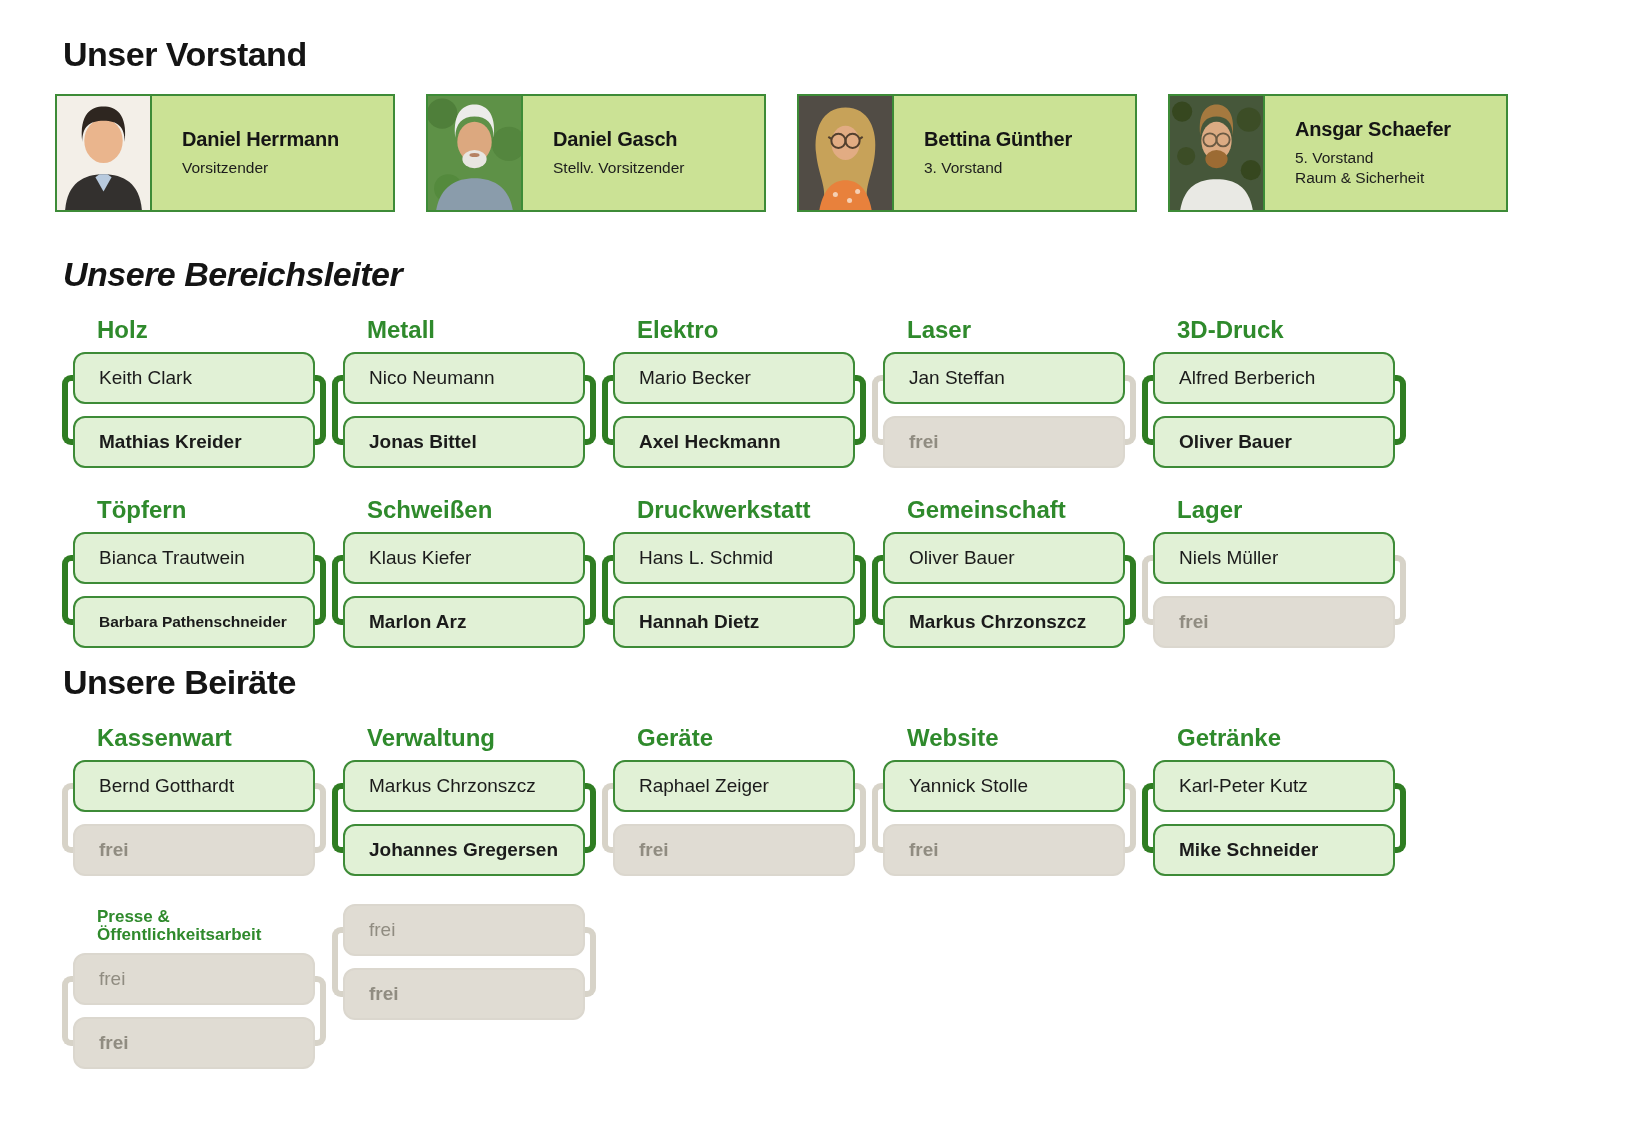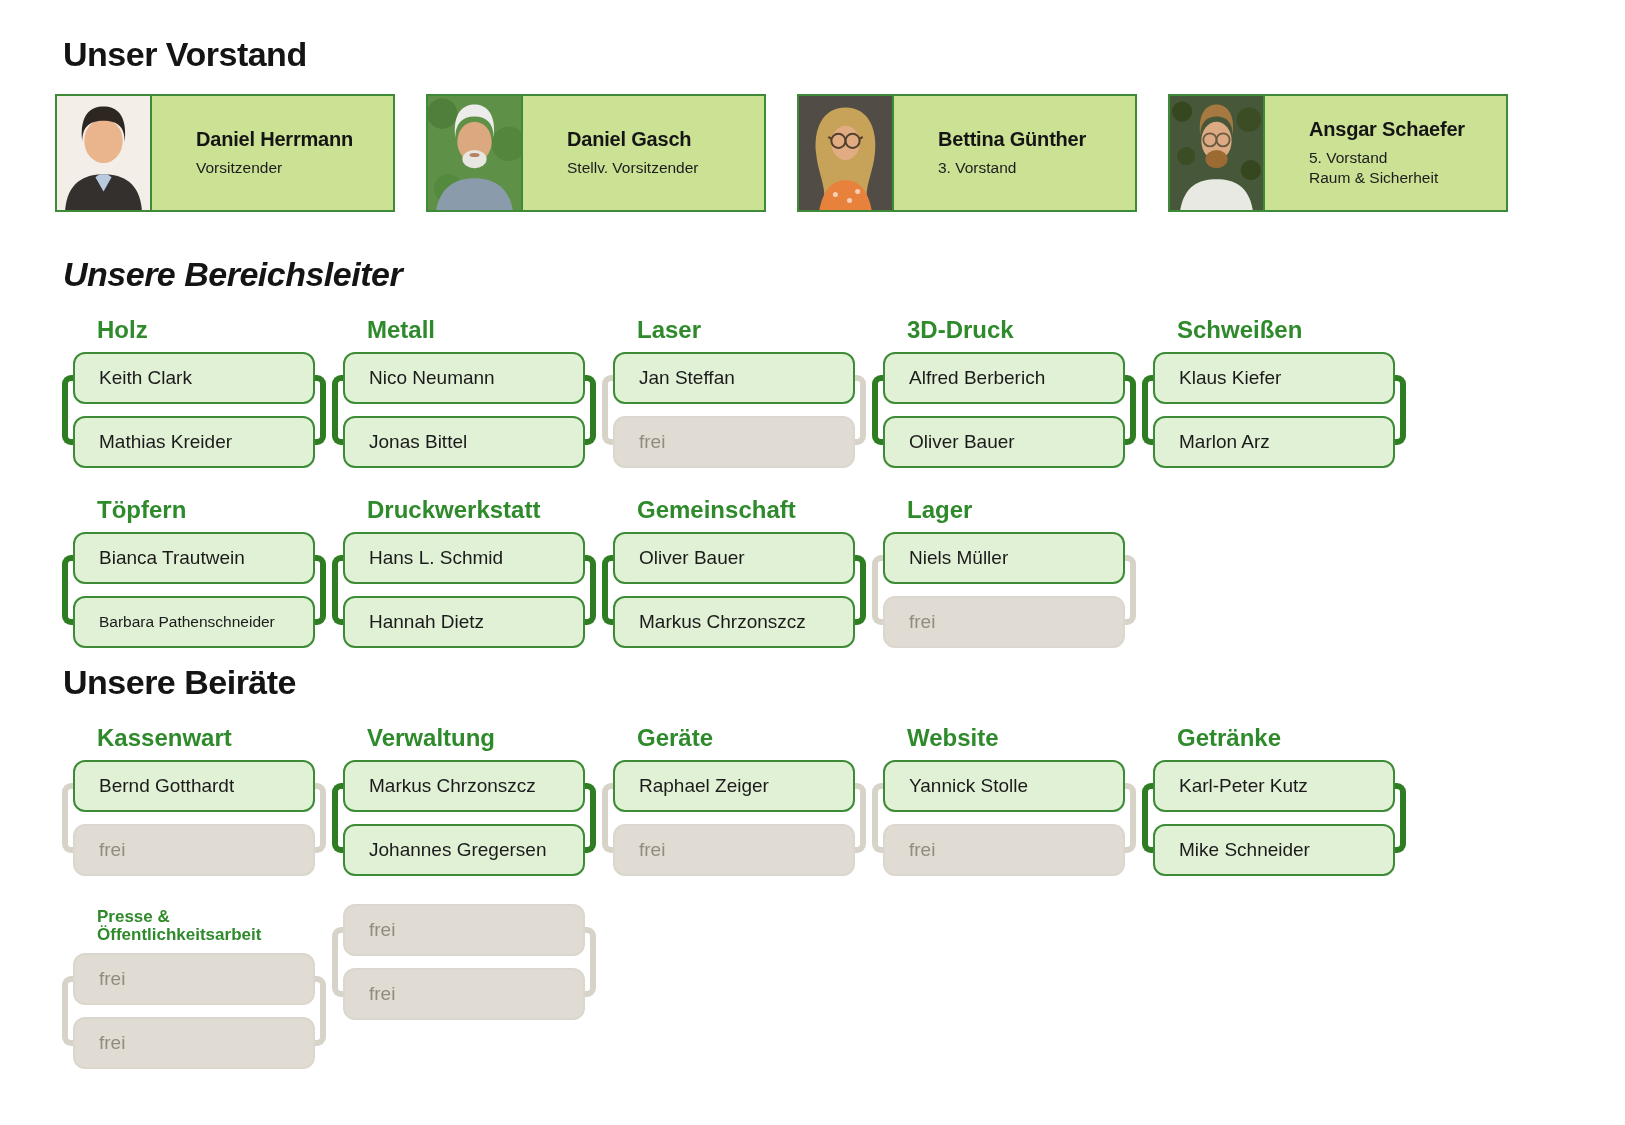--- a/index.html
+++ b/index.html
@@ -19,21 +19,20 @@
     color:#141414; margin:0 0 20px 63px;
   }
   h2.section-heading.bl{margin-top:42px; margin-bottom:22px;font-style:italic;}
   h2.section-heading.br{margin-top:14px; margin-bottom:22px;}
 
   
   .cards{display:flex; gap:31px; margin-left:55px; height:118px;}
   .card{
     display:flex; width:340px; height:118px; border:2px solid var(--border_green);
     background:var(--card_bg);
-    gap:14px;
   }
   .photo{width:95px; flex:0 0 95px; border-right:2px solid var(--border_green); overflow:hidden;}
   .photo svg{display:block; width:100%; height:100%;}
   .card-text{flex:1; display:flex; flex-direction:column; justify-content:center; padding-left:30px; padding-right:6px;}
   .card-name{font-size:20px; font-weight:bold; color:#151515; margin-bottom:7px; letter-spacing:-0.2px;}
   .card-role{font-size:15.5px; line-height:20px; color:#1c1c1c;}
 
   
   .groups{
     display:grid; grid-template-columns:repeat(5,242px); column-gap:49px; row-gap:26px;
@@ -44,21 +43,21 @@
     font-size:24px; line-height:28px; font-weight:bold; color:var(--title_green);
     margin:0 0 8px 24px; white-space:pre-line;
   }
   .group-title[data-small="yes"]{font-size:17px; line-height:18px; margin-bottom:9px; padding-top:4px;}
   .group-boxes{position:relative;}
   .member{
     position:relative; z-index:1; height:52px; border:2px solid var(--border_green);
     background:var(--fill_green); border-radius:12px;
     display:flex; align-items:center; padding-left:24px; padding-right:8px;
   }
-  .member + .member{margin-top:12px;}
+  .member + .member{margin-top:12px;font-weight:bold;}
   .member-label{font-size:19px; color:#1b1b1b; white-space:nowrap; overflow:hidden;}
   .member[data-size="small"] .member-label{font-size:15.5px;}
   .member[data-state="frei"]{background:var(--frei_bg); border-color:var(--frei_border);}
   .member[data-state="frei"] .member-label{color:var(--frei_text);}
   .bracket{
     position:absolute; top:23px; bottom:23px; width:18px; z-index:0; pointer-events:none;
     border:6px solid var(--bracket_green);
   }
   .bracket.left{left:-11px; border-right:none; border-radius:9px 0 0 9px;}
   .bracket.right{right:-11px; border-left:none; border-radius:0 9px 9px 0;}
@@ -182,20 +181,33 @@
         <span class="bracket right"></span>
         <div class="member" data-state="filled">
           <span class="member-label">Nico Neumann</span>
         </div>
         <div class="member" data-state="filled">
           <span class="member-label">Jonas Bittel</span>
         </div>
       </div>
     </div>
 
+    <div class="group">
+      <div class="group-title">Elektro</div>
+      <div class="group-boxes" data-complete="yes">
+        <span class="bracket left"></span>
+        <span class="bracket right"></span>
+        <div class="member" data-state="filled">
+          <span class="member-label">Mario Becker</span>
+        </div>
+        <div class="member" data-state="filled">
+          <span class="member-label">Axel Heckmann</span>
+        </div>
+      </div>
+    </div>
 
     <div class="group">
       <div class="group-title">Laser</div>
       <div class="group-boxes" data-complete="no">
         <span class="bracket left"></span>
         <span class="bracket right"></span>
         <div class="member" data-state="filled">
           <span class="member-label">Jan Steffan</span>
         </div>
         <div class="member" data-state="frei">
@@ -207,53 +219,53 @@
     <div class="group">
       <div class="group-title">3D-Druck</div>
       <div class="group-boxes" data-complete="yes">
         <span class="bracket left"></span>
         <span class="bracket right"></span>
         <div class="member" data-state="filled">
           <span class="member-label">Alfred Berberich</span>
         </div>
         <div class="member" data-state="filled">
           <span class="member-label">Oliver Bauer</span>
-        </div>
-      </div>
-    </div>
-
-    <div class="group">
-      <div class="group-title">Schweißen</div>
-      <div class="group-boxes" data-complete="yes">
-        <span class="bracket left"></span>
-        <span class="bracket right"></span>
-        <div class="member" data-state="filled">
-          <span class="member-label">Klaus Kiefer</span>
-        </div>
-        <div class="member" data-state="filled">
-          <span class="member-label">Marlon Arz</span>
         </div>
       </div>
     </div>
 
     <div class="group">
       <div class="group-title">Töpfern</div>
       <div class="group-boxes" data-complete="yes">
         <span class="bracket left"></span>
         <span class="bracket right"></span>
         <div class="member" data-state="filled">
           <span class="member-label">Bianca Trautwein</span>
         </div>
         <div class="member" data-state="filled" data-size="small">
           <span class="member-label">Barbara Pathenschneider</span>
         </div>
       </div>
     </div>
 
     <div class="group">
+      <div class="group-title">Schweißen</div>
+      <div class="group-boxes" data-complete="yes">
+        <span class="bracket left"></span>
+        <span class="bracket right"></span>
+        <div class="member" data-state="filled">
+          <span class="member-label">Klaus Kiefer</span>
+        </div>
+        <div class="member" data-state="filled">
+          <span class="member-label">Marlon Arz</span>
+        </div>
+      </div>
+    </div>
+
+    <div class="group">
       <div class="group-title">Druckwerkstatt</div>
       <div class="group-boxes" data-complete="yes">
         <span class="bracket left"></span>
         <span class="bracket right"></span>
         <div class="member" data-state="filled">
           <span class="member-label">Hans L. Schmid</span>
         </div>
         <div class="member" data-state="filled">
           <span class="member-label">Hannah Dietz</span>
         </div>

